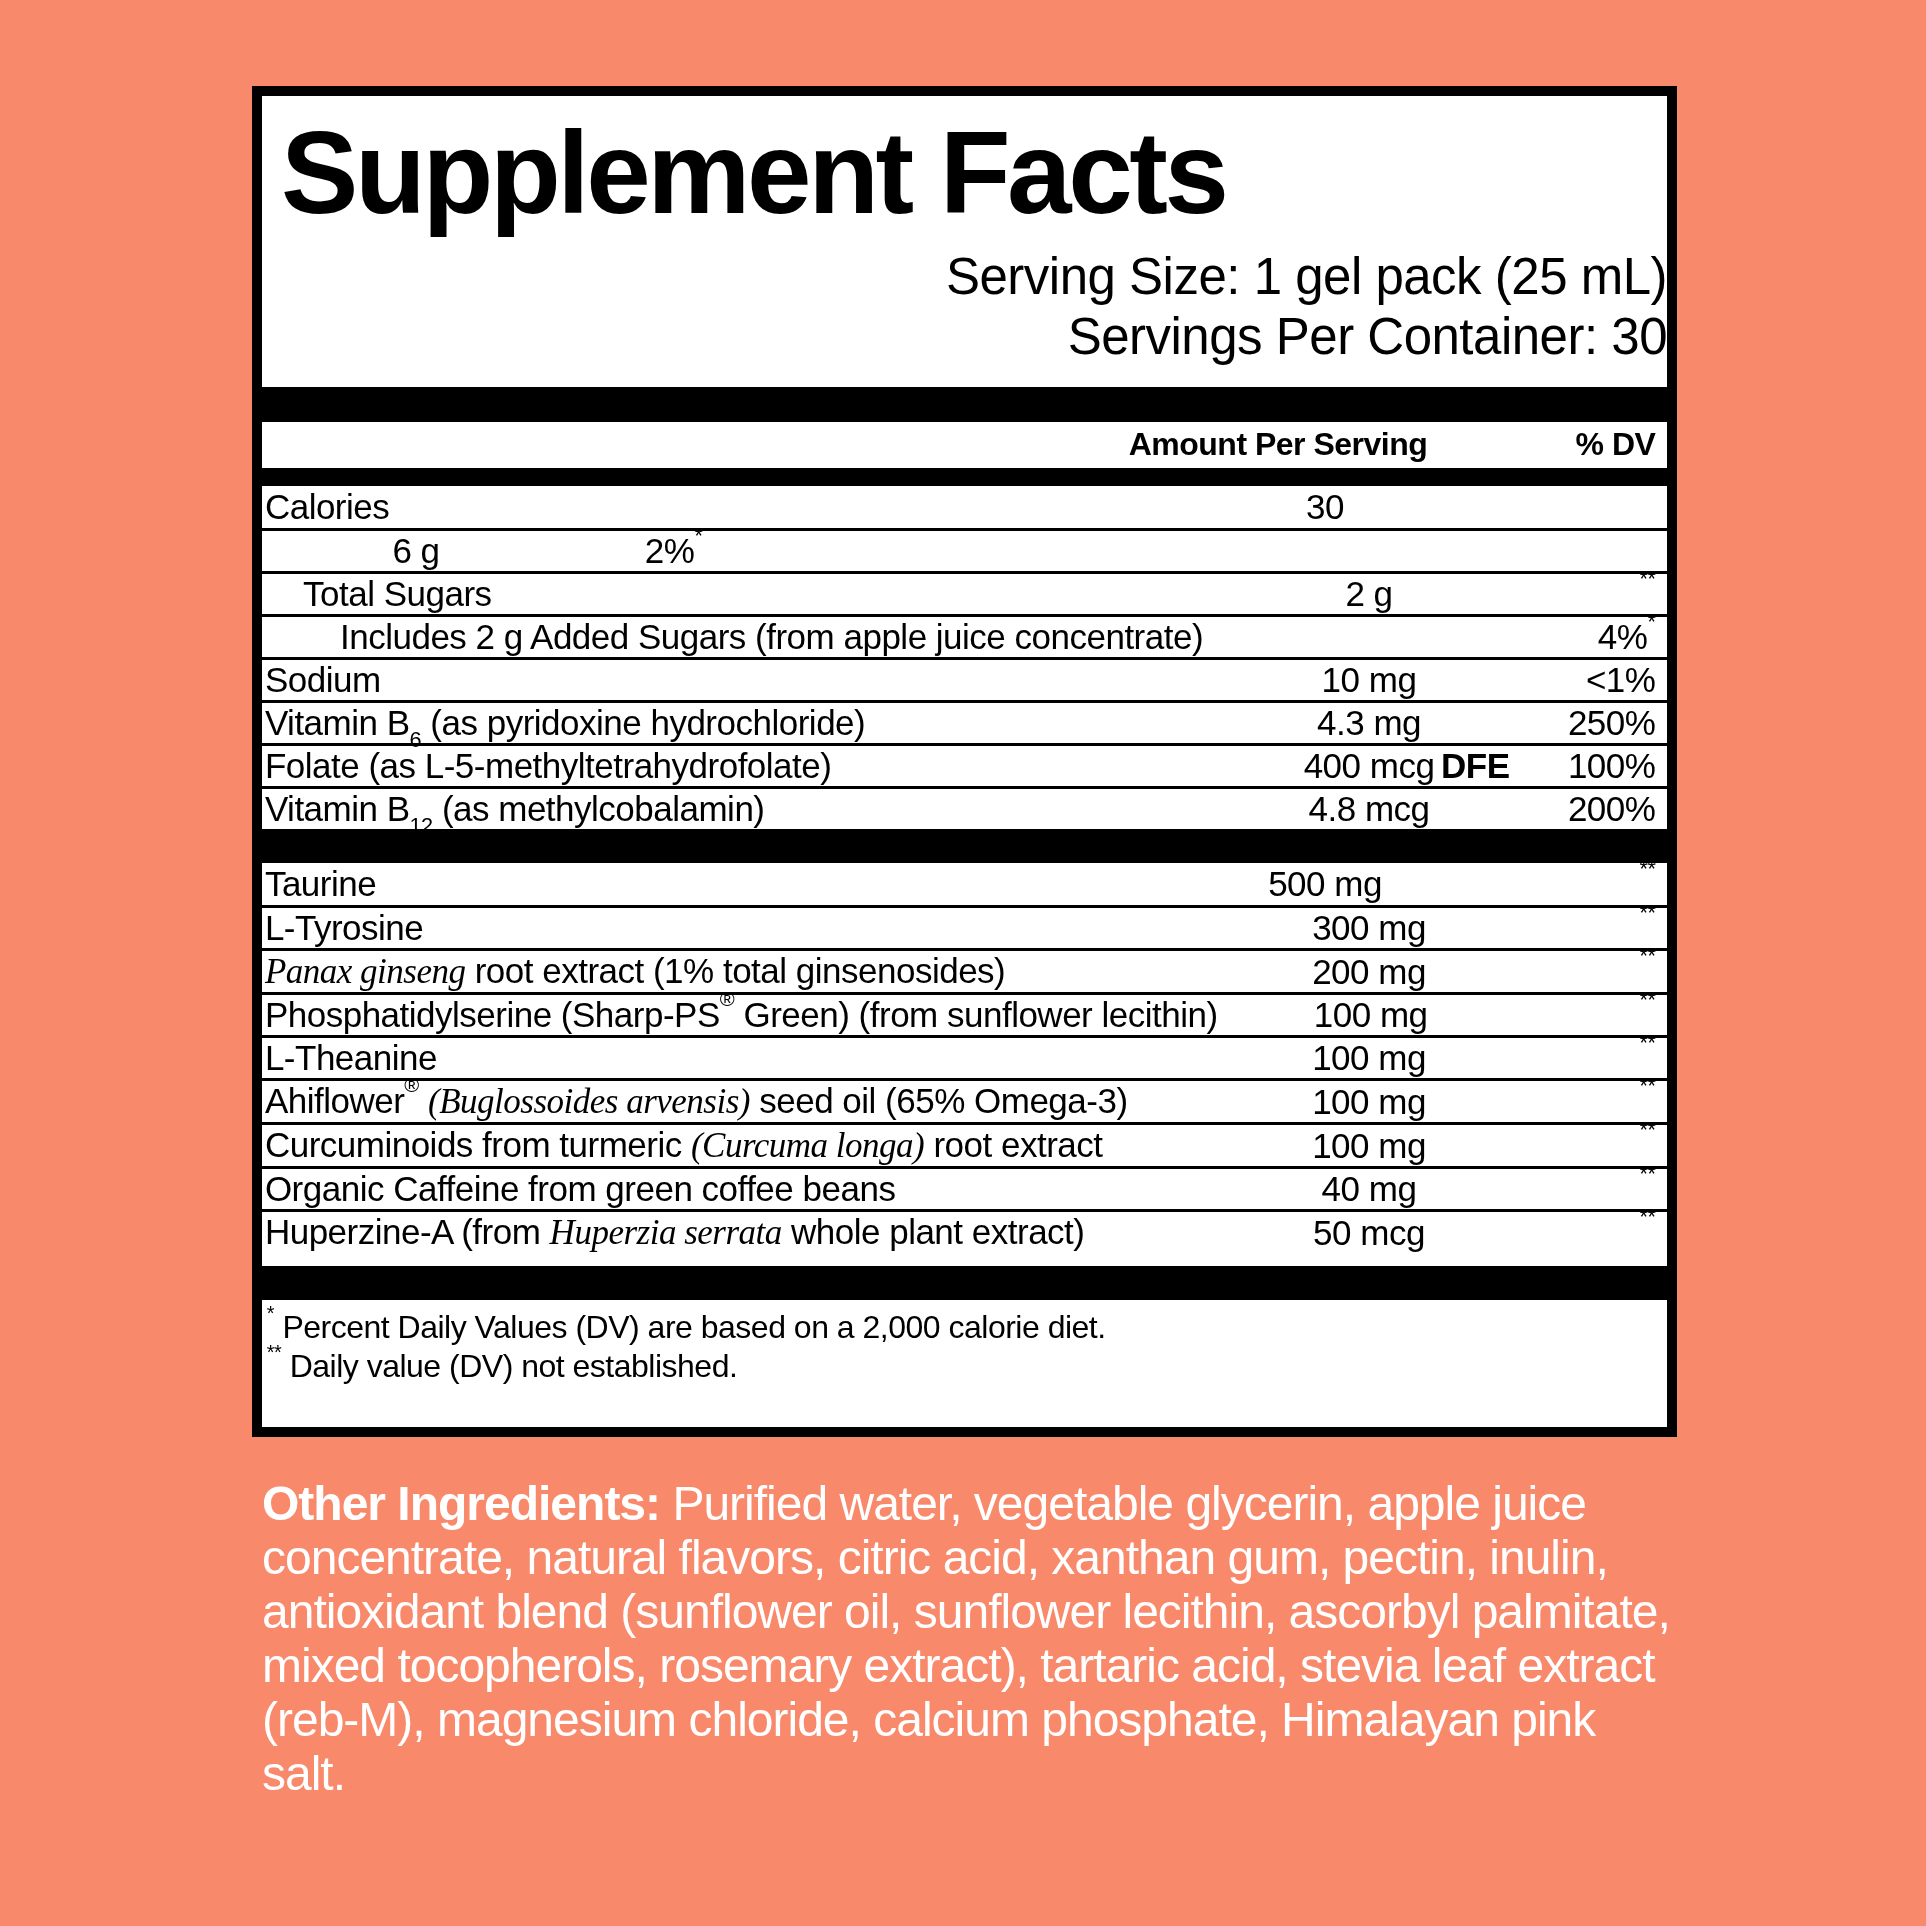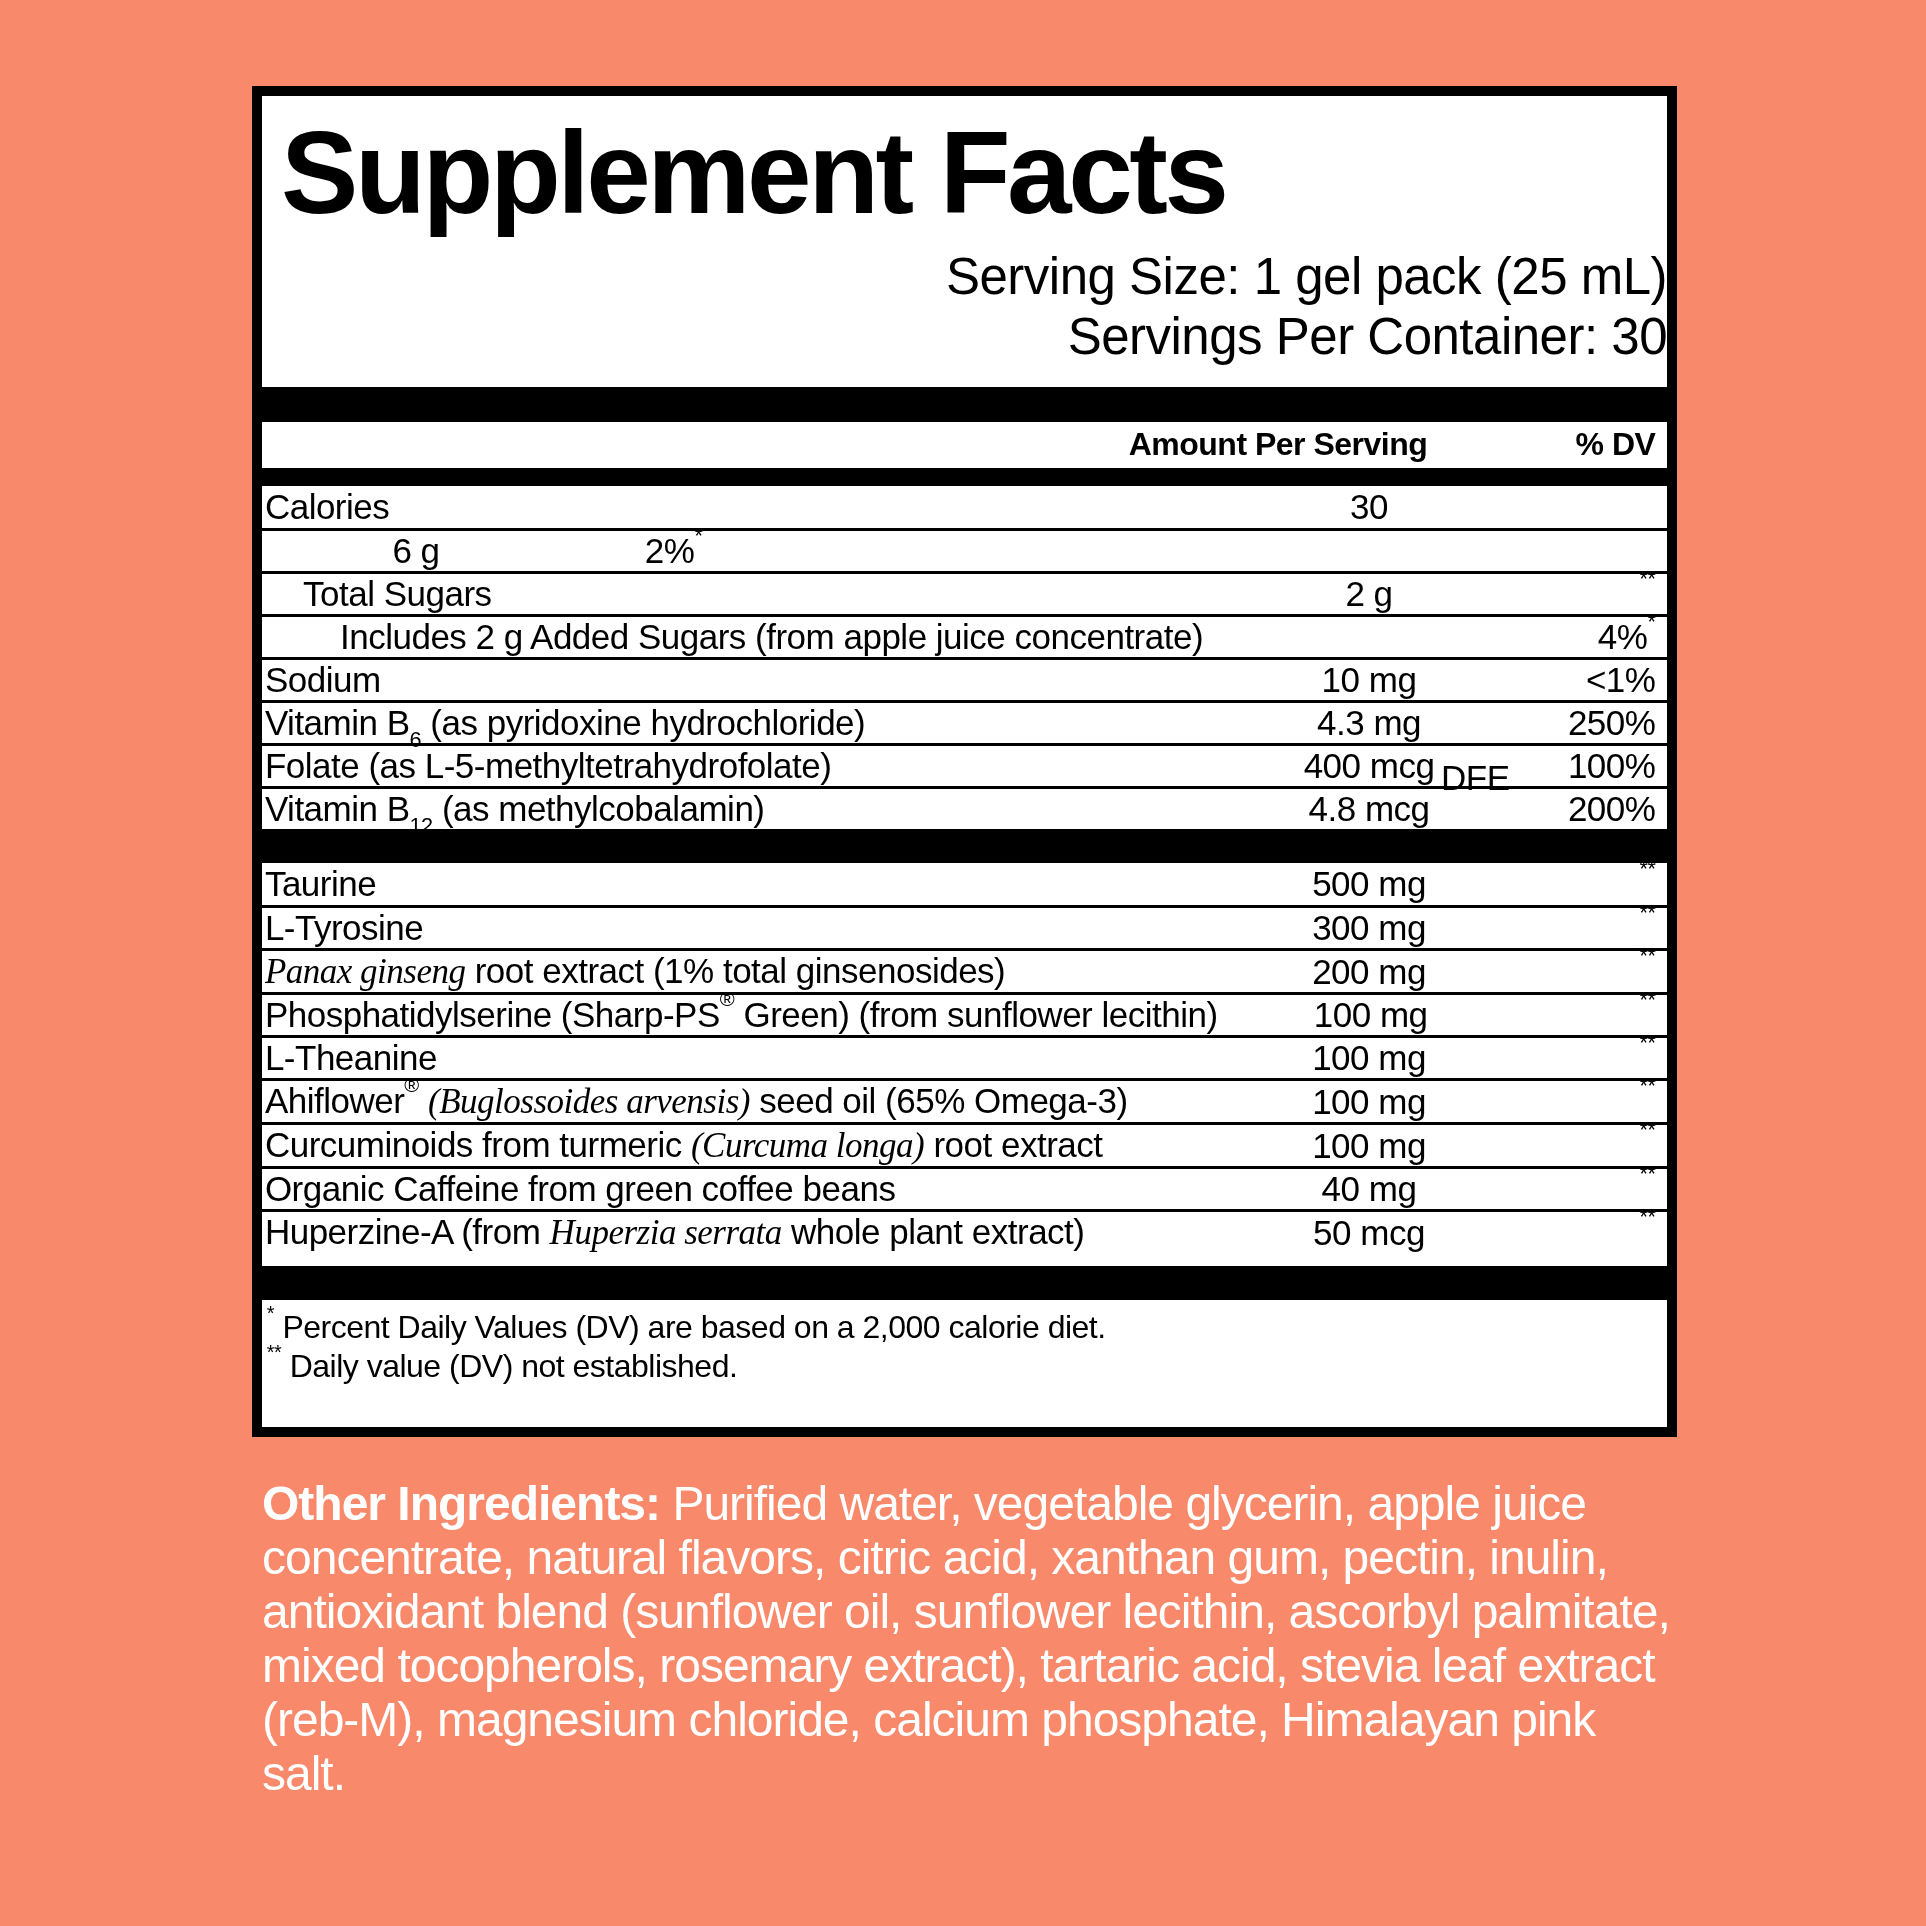--- a/index.html
+++ b/index.html
@@ -32,28 +32,28 @@
   .bar-mid { height:34px; }
   .bar-bottom { height:34px; margin-top:12.5px; }
   .header-row {
     display:flex; align-items:center; height:46px;
     font-weight:700; font-size:32px; letter-spacing:-0.5px;padding-left:42px;
   }
   .header-row .nm { flex:1; }
   .header-row .amt { transform:translateX(-91px); }
   .nm { flex:1; padding-left:2.9px; white-space:nowrap; }
   .amt { width:308px; text-align:center; position:relative; white-space:nowrap; }
-  .amt .amt-suffix { position:absolute; right:13.5px; top:12px; }
+  .amt .amt-suffix { position:absolute; right:13.5px; top:0;font-weight:bold; }
   .dv { width:144px; text-align:right; padding-right:11.6px; white-space:nowrap; }
   .row {
     display:flex; align-items:center; min-height:42px;
     border-top:3.4px solid #000;
     font-size:35px; letter-spacing:-0.5px;
   }
-  .row.first { border-top:none; }
+  .row.first { border-top:none;gap:44px; }
   .row .nm.ind1 { padding-left:41px; }
   .row .nm.ind2 { padding-left:78px; }
   .it { font-style:italic;font-family:Liberation Serif, serif; }
   sub.sb { font-size:.62em; position:relative; top:.18em; line-height:0; }
   sup.sp { font-size:.58em; position:relative; top:-.42em; line-height:0; }
   .dv sup, .fn sup { font-size:.62em; position:relative; top:-.35em; line-height:0; }
   .footnotes { margin:8.7px 0 0 4.8px; }
   .fn { font-size:32px; line-height:39px; letter-spacing:-0.5px; white-space:nowrap; }
   .other-ing {
     position:absolute; left:262px; top:1477px; width:1408px;

